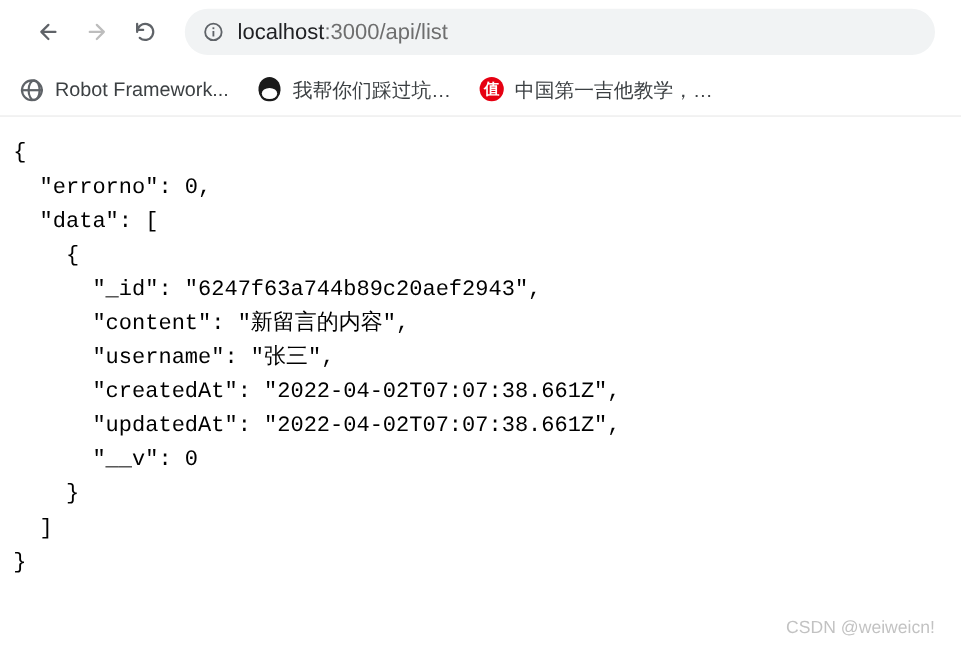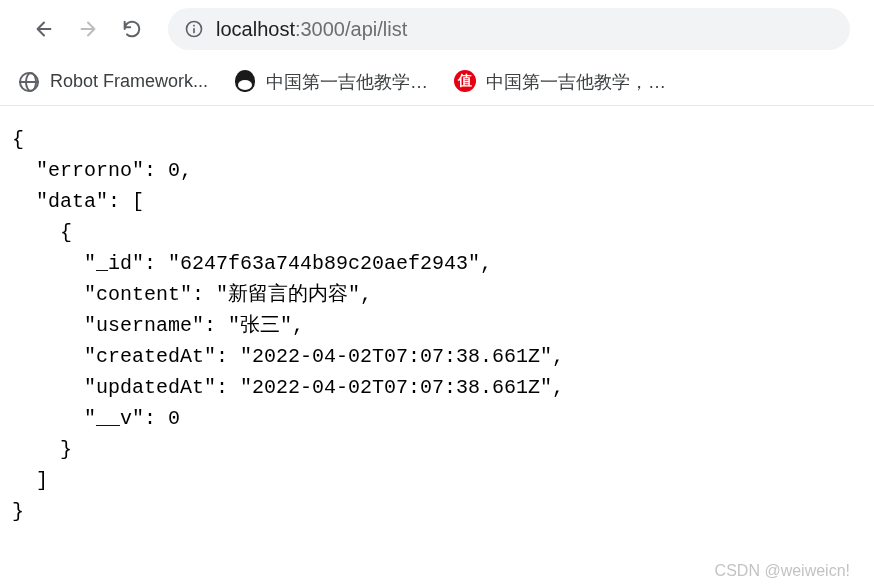--- a/index.html
+++ b/index.html
@@ -183,21 +183,21 @@
   <div class="bookmark">
     <span class="favicon">
         <span class="globe-icon"></span>
       </span>
     <span>Robot Framework...</span>
   </div>
   <div class="bookmark">
     <span class="favicon">
         <span class="penguin-icon"></span>
       </span>
-    <span>中国第一吉他教学…</span>
+    <span>我帮你们踩过坑…</span>
   </div>
   <div class="bookmark">
     <span class="favicon">
         <span class="zhi-icon">值</span>
       </span>
     <span>中国第一吉他教学，…</span>
   </div>
 </div>
 
 <pre class="content">{

